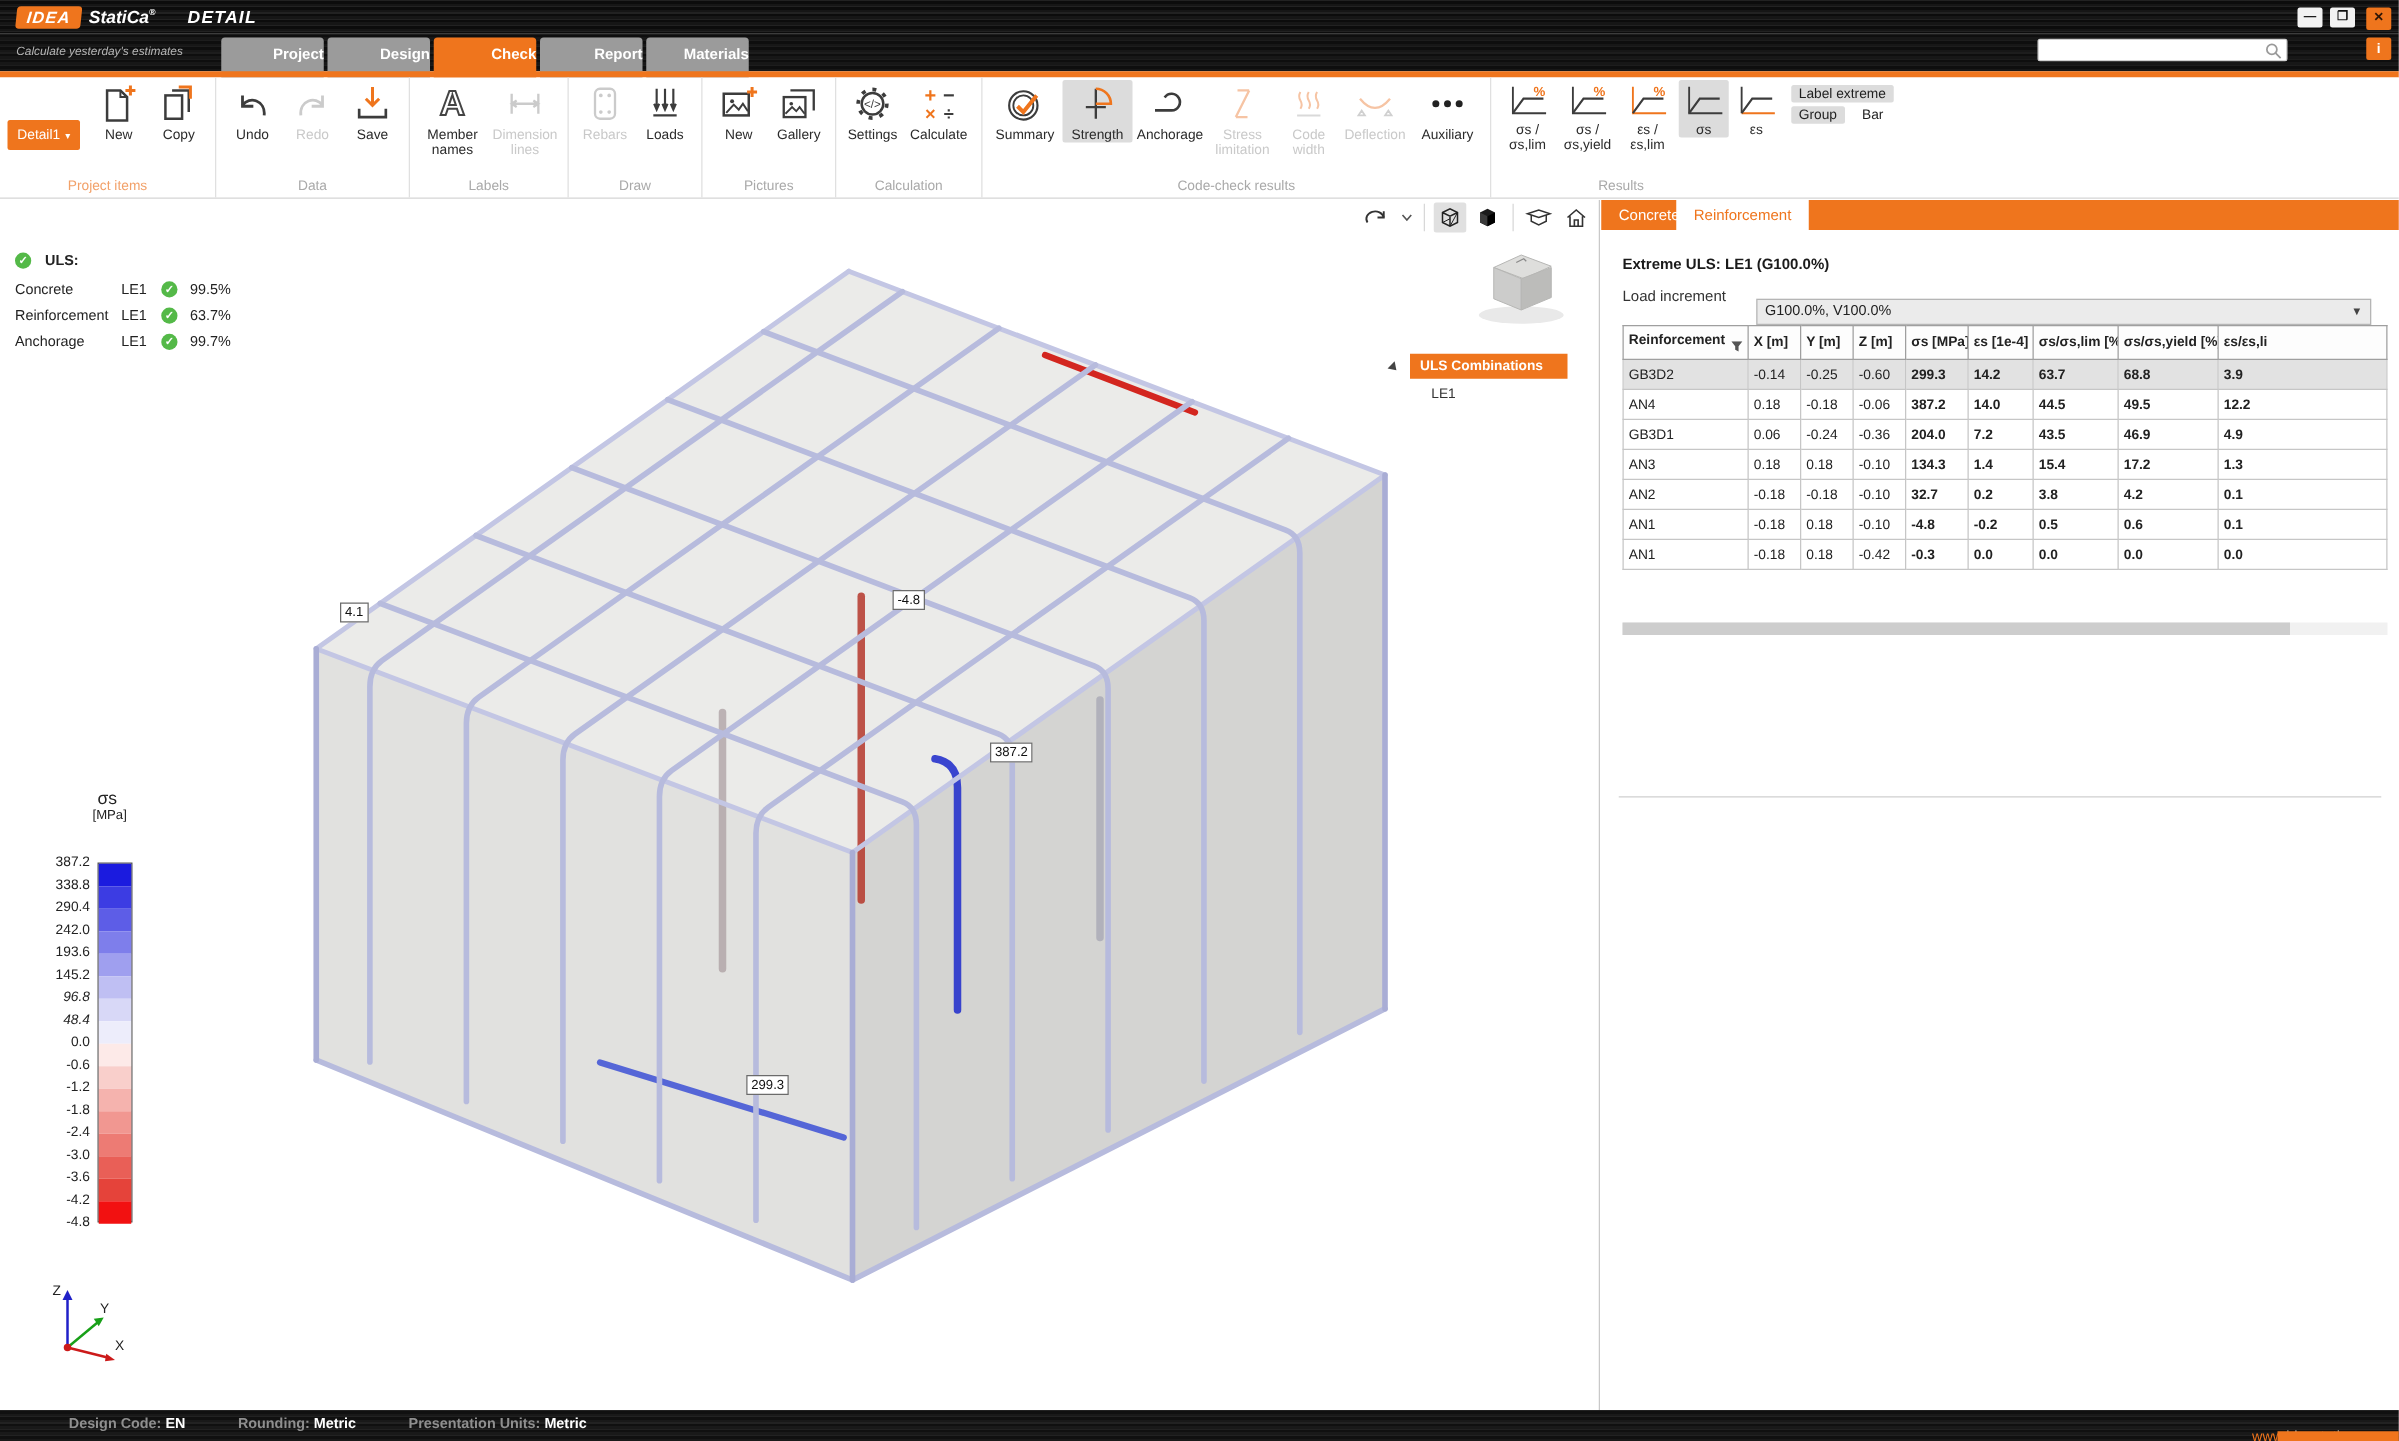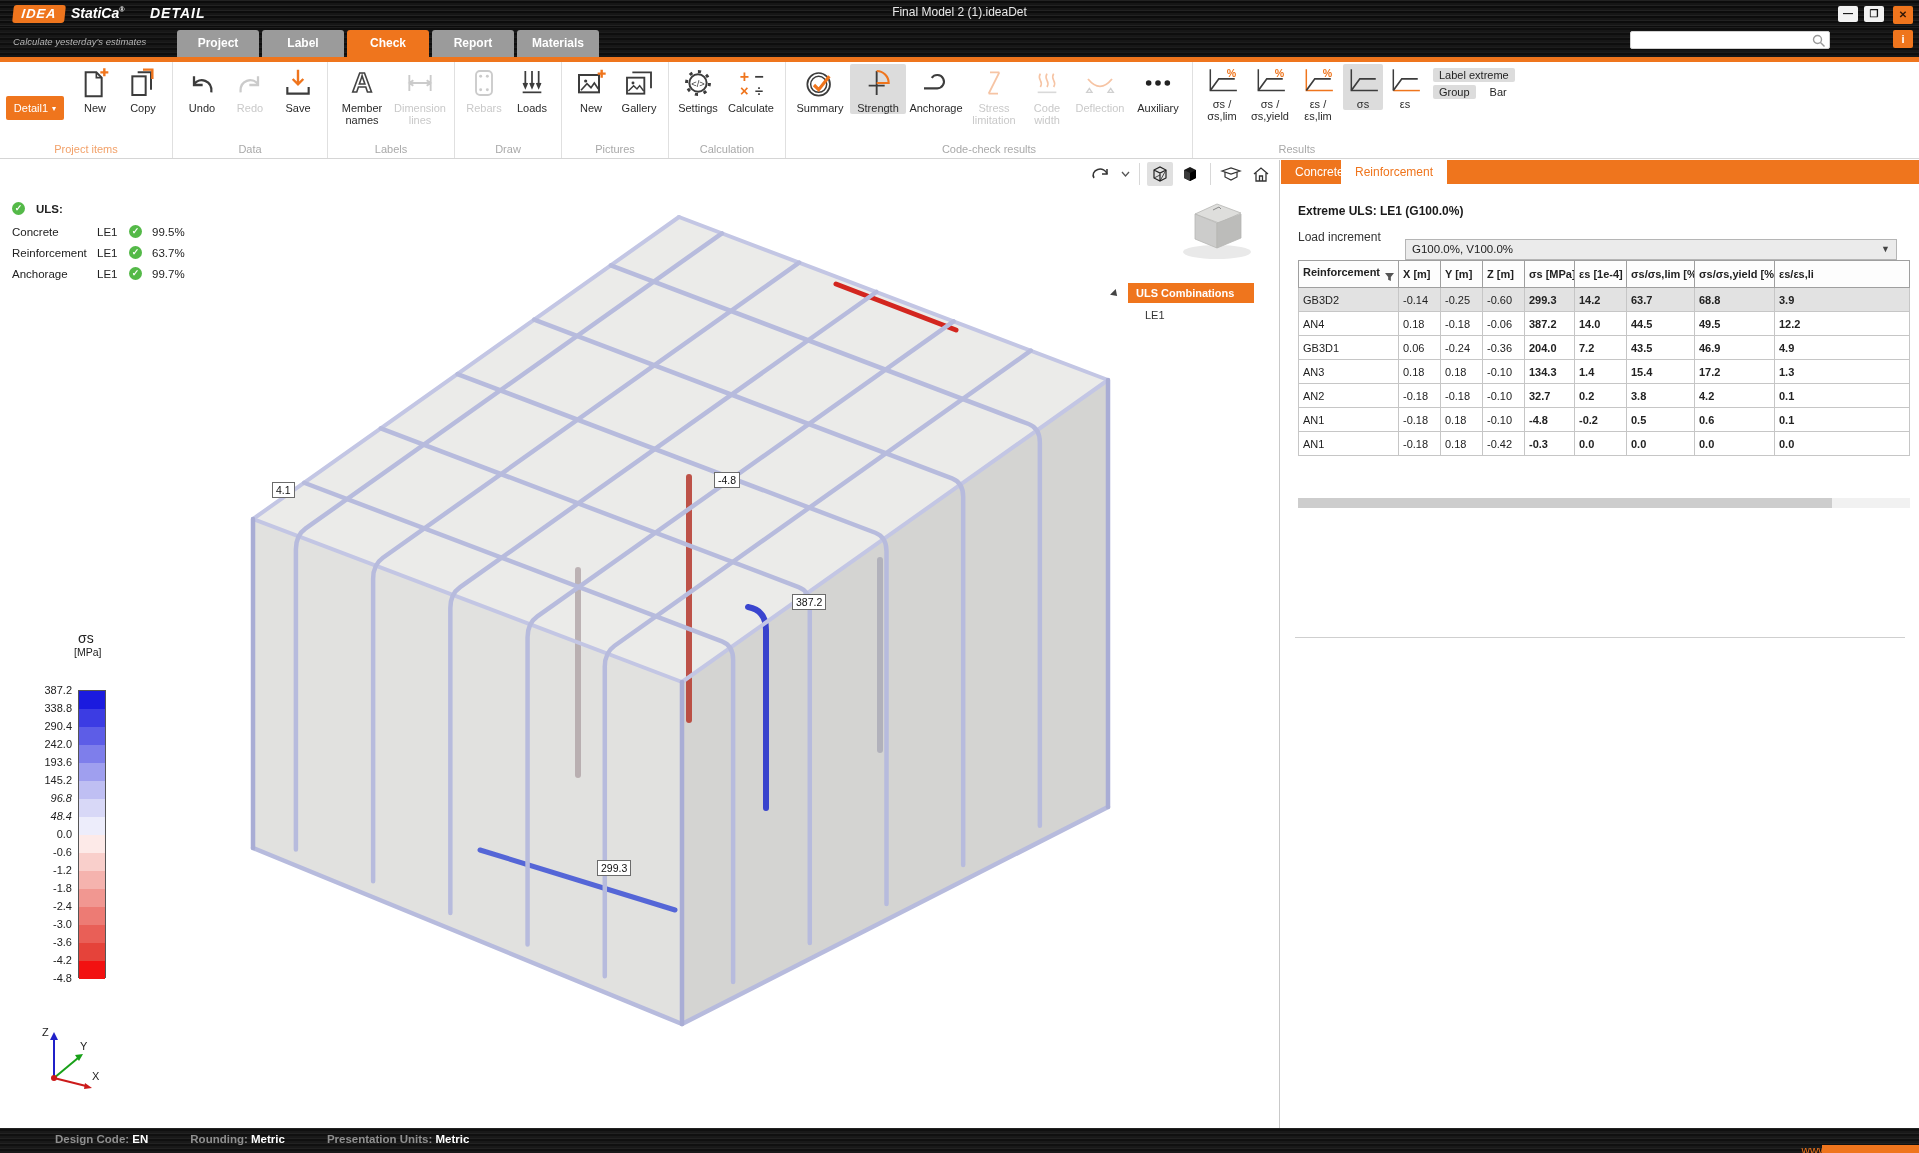--- a/index.html
+++ b/index.html
@@ -20,21 +20,21 @@
   .winbtn { position:absolute; top:6px; width:20px; height:16px; border-radius:2px; background:#f2f2f2;
     color:#111; font-size:10px; text-align:center; line-height:15px; font-weight:bold; }
   #btn-close { background:#ef751d; color:#2b1507; height:18px; line-height:18px; }
 
   
   #tabrow { position:absolute; left:0; top:27px; width:1919px; height:30px;
     background:repeating-linear-gradient(180deg,#1d1d1d 0 1px,#0e0e0e 1px 3px,#171717 3px 5px); }
   #tagline { position:absolute; left:13px; top:9px; color:#b5b5b5; font-size:9.5px; font-style:italic; }
   #tabs { position:absolute; left:177px; top:3px; display:flex; gap:3px; }
   .tab { width:82px; height:43px; background:#9b9b9b; color:#fff; font-weight:bold; font-size:12px;
-    text-align:center; line-height:27px; border-radius:3px 3px 0 0; }
+    text-align:right; line-height:27px; border-radius:3px 3px 0 0; }
   .tab.active { background:#ef751d; }
   #search-wrap { position:absolute; left:1630px; top:4px; width:200px; height:18px; background:#fff;
     border:1px solid #d0d0d0; border-radius:2px; }
   #search-wrap svg { position:absolute; right:3px; top:2px; }
   #info-btn { position:absolute; left:1893px; top:3px; width:20px; height:18px; background:#ef751d;
     border-radius:2px; color:#fff; font-weight:bold; font-size:11px; text-align:center; line-height:18px; }
   #orange-strip { position:absolute; left:0; top:57px; width:1919px; height:5px; background:#ef751d; }
 
   
   #ribbon { position:absolute; left:0; top:62px; width:1919px; height:97px; background:#fff;
@@ -124,31 +124,30 @@
   #status-url .o { color:#ef751d; } #status-url .w { color:#dcdcdc; }
   #corner-orange { position:absolute; right:0; top:17px; width:97px; height:8px; background:#ef751d; }
 </style>
 </head>
 <body>
 
 <div id="titlebar">
   <div id="logo-box">IDEA</div>
   <div id="brand"><span>StatiCa</span><sup>®</sup></div>
   <div id="product">DETAIL</div>
-  <div id="win-title">Final Model 2 (1).ideaDet</div>
   <div class="winbtn" style="left:1838px">—</div>
   <div class="winbtn" style="left:1864px">❐</div>
   <div class="winbtn" id="btn-close" style="left:1893px">✕</div>
 </div>
 
 <div id="tabrow">
   <div id="tagline">Calculate yesterday's estimates</div>
   <div id="tabs">
     <div class="tab">Project</div>
-    <div class="tab">Label</div>
+    <div class="tab">Design</div>
     <div class="tab active">Check</div>
     <div class="tab">Report</div>
     <div class="tab">Materials</div>
   </div>
   <div id="search-wrap">
     <svg width="14" height="14" viewBox="0 0 14 14">
       <circle cx="5.5" cy="5.5" r="4" fill="none" stroke="#9a9a9a" stroke-width="1.4"></circle>
       <path d="M8.5 8.5 L12.5 12.5" stroke="#9a9a9a" stroke-width="1.4"></path>
     </svg>
   </div>

